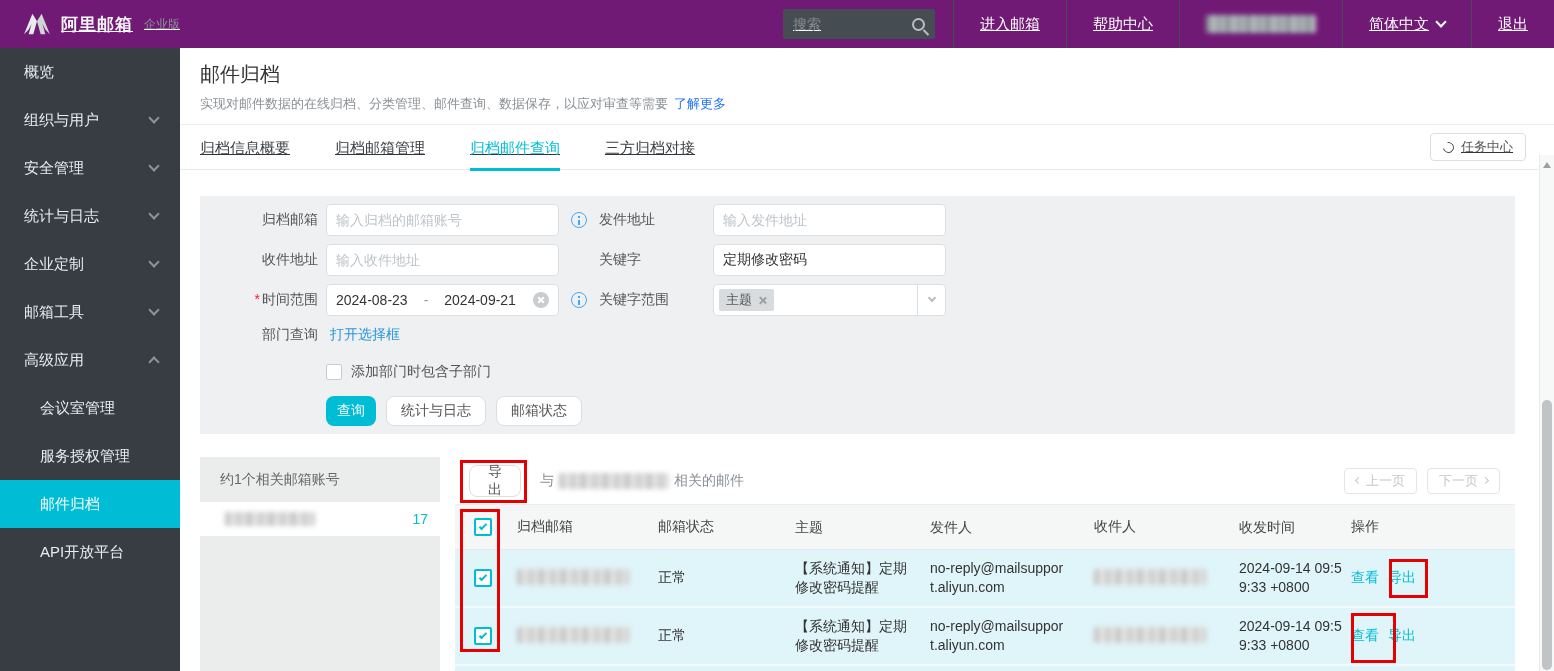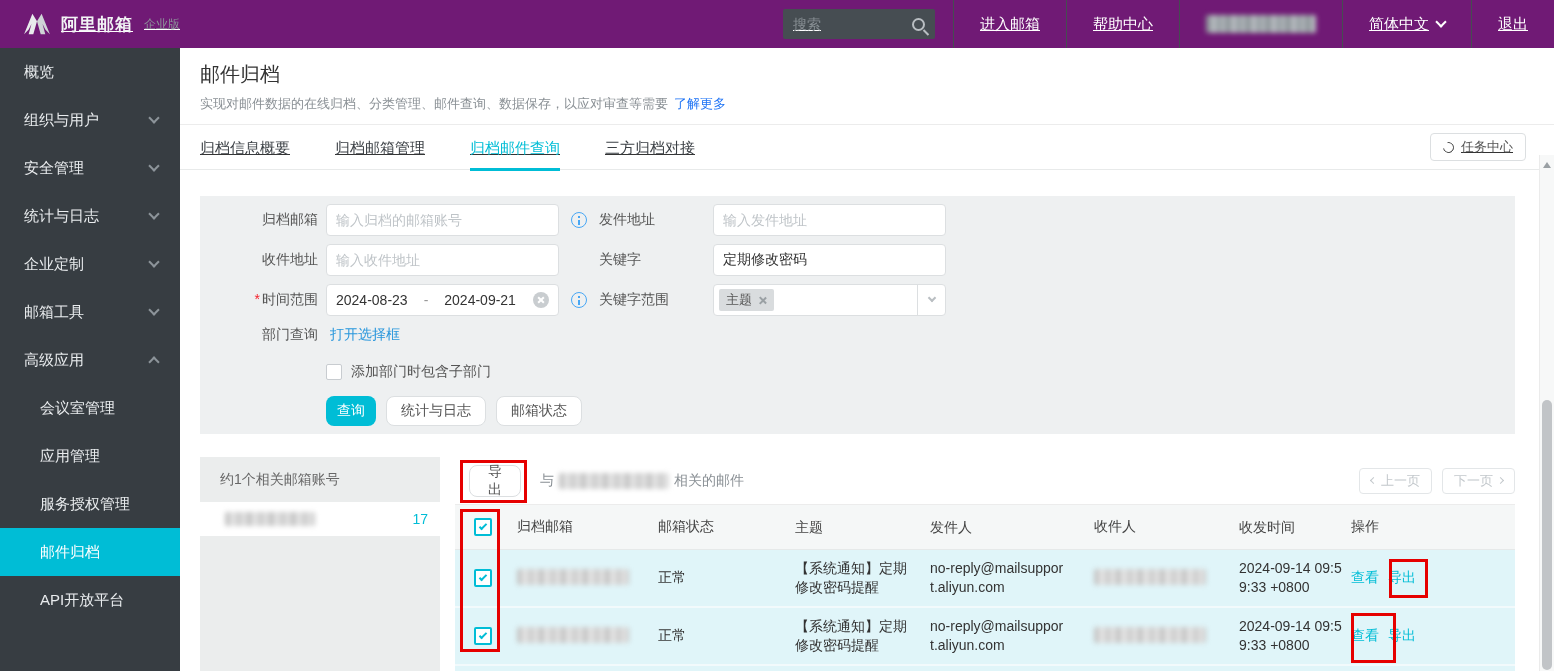--- a/index.html
+++ b/index.html
@@ -85,21 +85,21 @@
   .accounts { width:240px; flex:none; display:flex; flex-direction:column; margin-right:15px; }
   .accounts-header { height:45px; background:#ebeded; display:flex; align-items:center; padding:0 20px; color:#666; font-size:14px; flex:none; }
   .account-row { height:34px; background:#fff; display:flex; align-items:center; padding:0 12px 0 25px; flex:none; cursor:pointer; }
   .account-count { margin-left:auto; color:#00bdd6; font-size:14px; }
   .accounts-body { flex:1; background:#ebeded; }
 
   .results { flex:1; display:flex; flex-direction:column; min-width:0; }
   .results-toolbar { height:47px; display:flex; align-items:center; padding-left:14px; flex:none; }
   .export-btn { width:52px; height:32px; flex:none; }
   .related-text { margin-left:19px; color:#8a9095; font-size:14px; display:flex; align-items:center; gap:5px; }
-  .pagination { margin-left:auto; display:flex; gap:10px; }
+  .pagination { margin-left:auto; display:flex; gap:10px; margin-right:15px; }
   .page-btn { height:26px; padding:0 11px; border:1px solid #e3e6e8; border-radius:4px; background:#fff; color:#c3c8cc; font-size:13px; display:flex; align-items:center; gap:5px; cursor:pointer; }
   .page-btn .chev { width:5px; height:5px; border-width:1.5px; margin-top:0; }
   .chev.left { transform:rotate(135deg); } .chev.right { transform:rotate(-45deg); }
 
   .thead { height:46px; background:#f5f7f7; border-top:1px solid #ececec; border-bottom:1px solid #e6e9e9; display:flex; align-items:center; font-size:14px; color:#444; flex:none; }
   .trow { height:58px; background:#e0f5f9; display:flex; align-items:center; font-size:14px; color:#333; border-bottom:2px solid #f2fafc; flex:none; }
   .trow-sliver { height:6px; background:#e0f5f9; flex:none; }
   .c-cb { width:62px; padding-left:19px; flex:none; }
   .c-mailbox { width:141px; flex:none; }
   .c-status { width:137px; flex:none; }
@@ -185,23 +185,20 @@
   <div class="side-item">
       <span>邮箱工具</span>
       <span class="chev"></span>
     </div>
   <div class="side-item">
       <span>高级应用</span>
       <span class="chev up"></span>
     </div>
   <div class="side-item side-sub">
       <span>会议室管理</span>
-    </div>
-  <div class="side-item side-sub">
-      <span>应用管理</span>
     </div>
   <div class="side-item side-sub">
       <span>服务授权管理</span>
     </div>
   <div class="side-item side-sub active">
       <span>邮件归档</span>
     </div>
   <div class="side-item side-sub">
       <span>API开放平台</span>
     </div>

